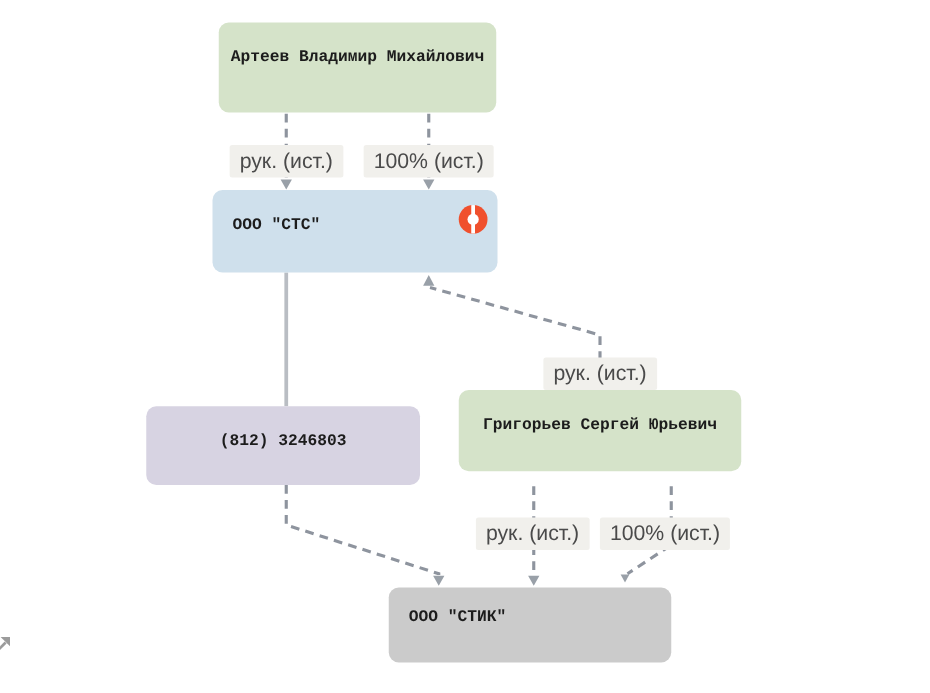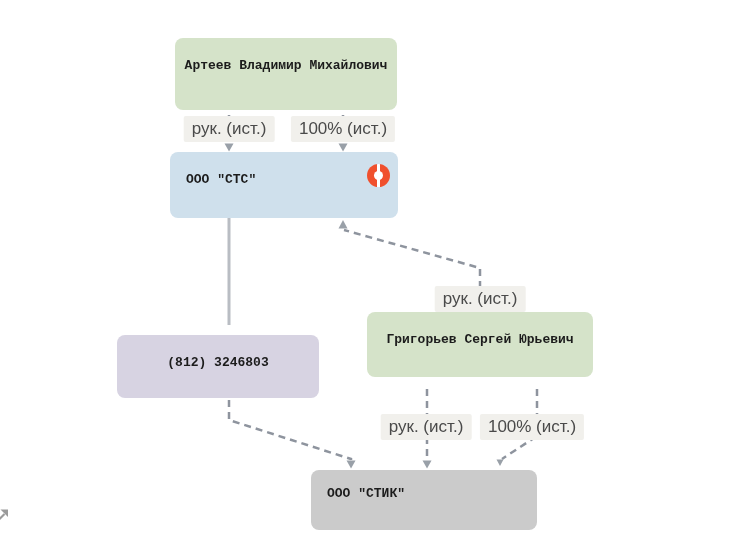--- a/index.html
+++ b/index.html
@@ -22,23 +22,23 @@
     display:flex; align-items:flex-start;
     padding-top:20px;
     font:700 13px/1.25 "Liberation Mono","DejaVu Sans Mono",monospace;
     color:var(--node-text,#1c1c1c);
     white-space:nowrap;
     cursor:pointer;
   }
   .node.center { justify-content:center; padding-left:10px; padding-right:10px; }
   .node.left   { justify-content:flex-start; padding-left:16px; padding-right:10px; }
 
-  #node-artaev    { left:175px; top:18px;  width:222px; height:72px; background:var(--person-node,#d5e3c9);margin-top:20px; }
+  #node-artaev    { left:175px; top:18px;  width:222px; height:72px; background:var(--person-node,#d5e3c9); }
   #node-sts       { left:170px; top:152px; width:228px; height:66px; background:var(--company-node,#cfe0ec); }
-  #node-phone     { left:117px; top:335px; width:202px; height:63px; background:var(--phone-node,#d7d3e2); }
+  #node-phone     { left:117px; top:325px; width:219px; height:63px; background:var(--phone-node,#d7d3e2); }
   #node-grigoriev { left:367px; top:312px; width:226px; height:65px; background:var(--person-node,#d5e3c9); }
   #node-stik      { left:311px; top:470px; width:226px; height:60px; background:var(--inactive-node,#cbcbcb); padding-top:16px; }
 
   
   .badge {
     position:absolute; top:12px; right:8px; width:23px; height:23px;
     background:var(--badge-orange,#f0502d);
     border-radius:50%; overflow:hidden;
   }
   .badge::before {

